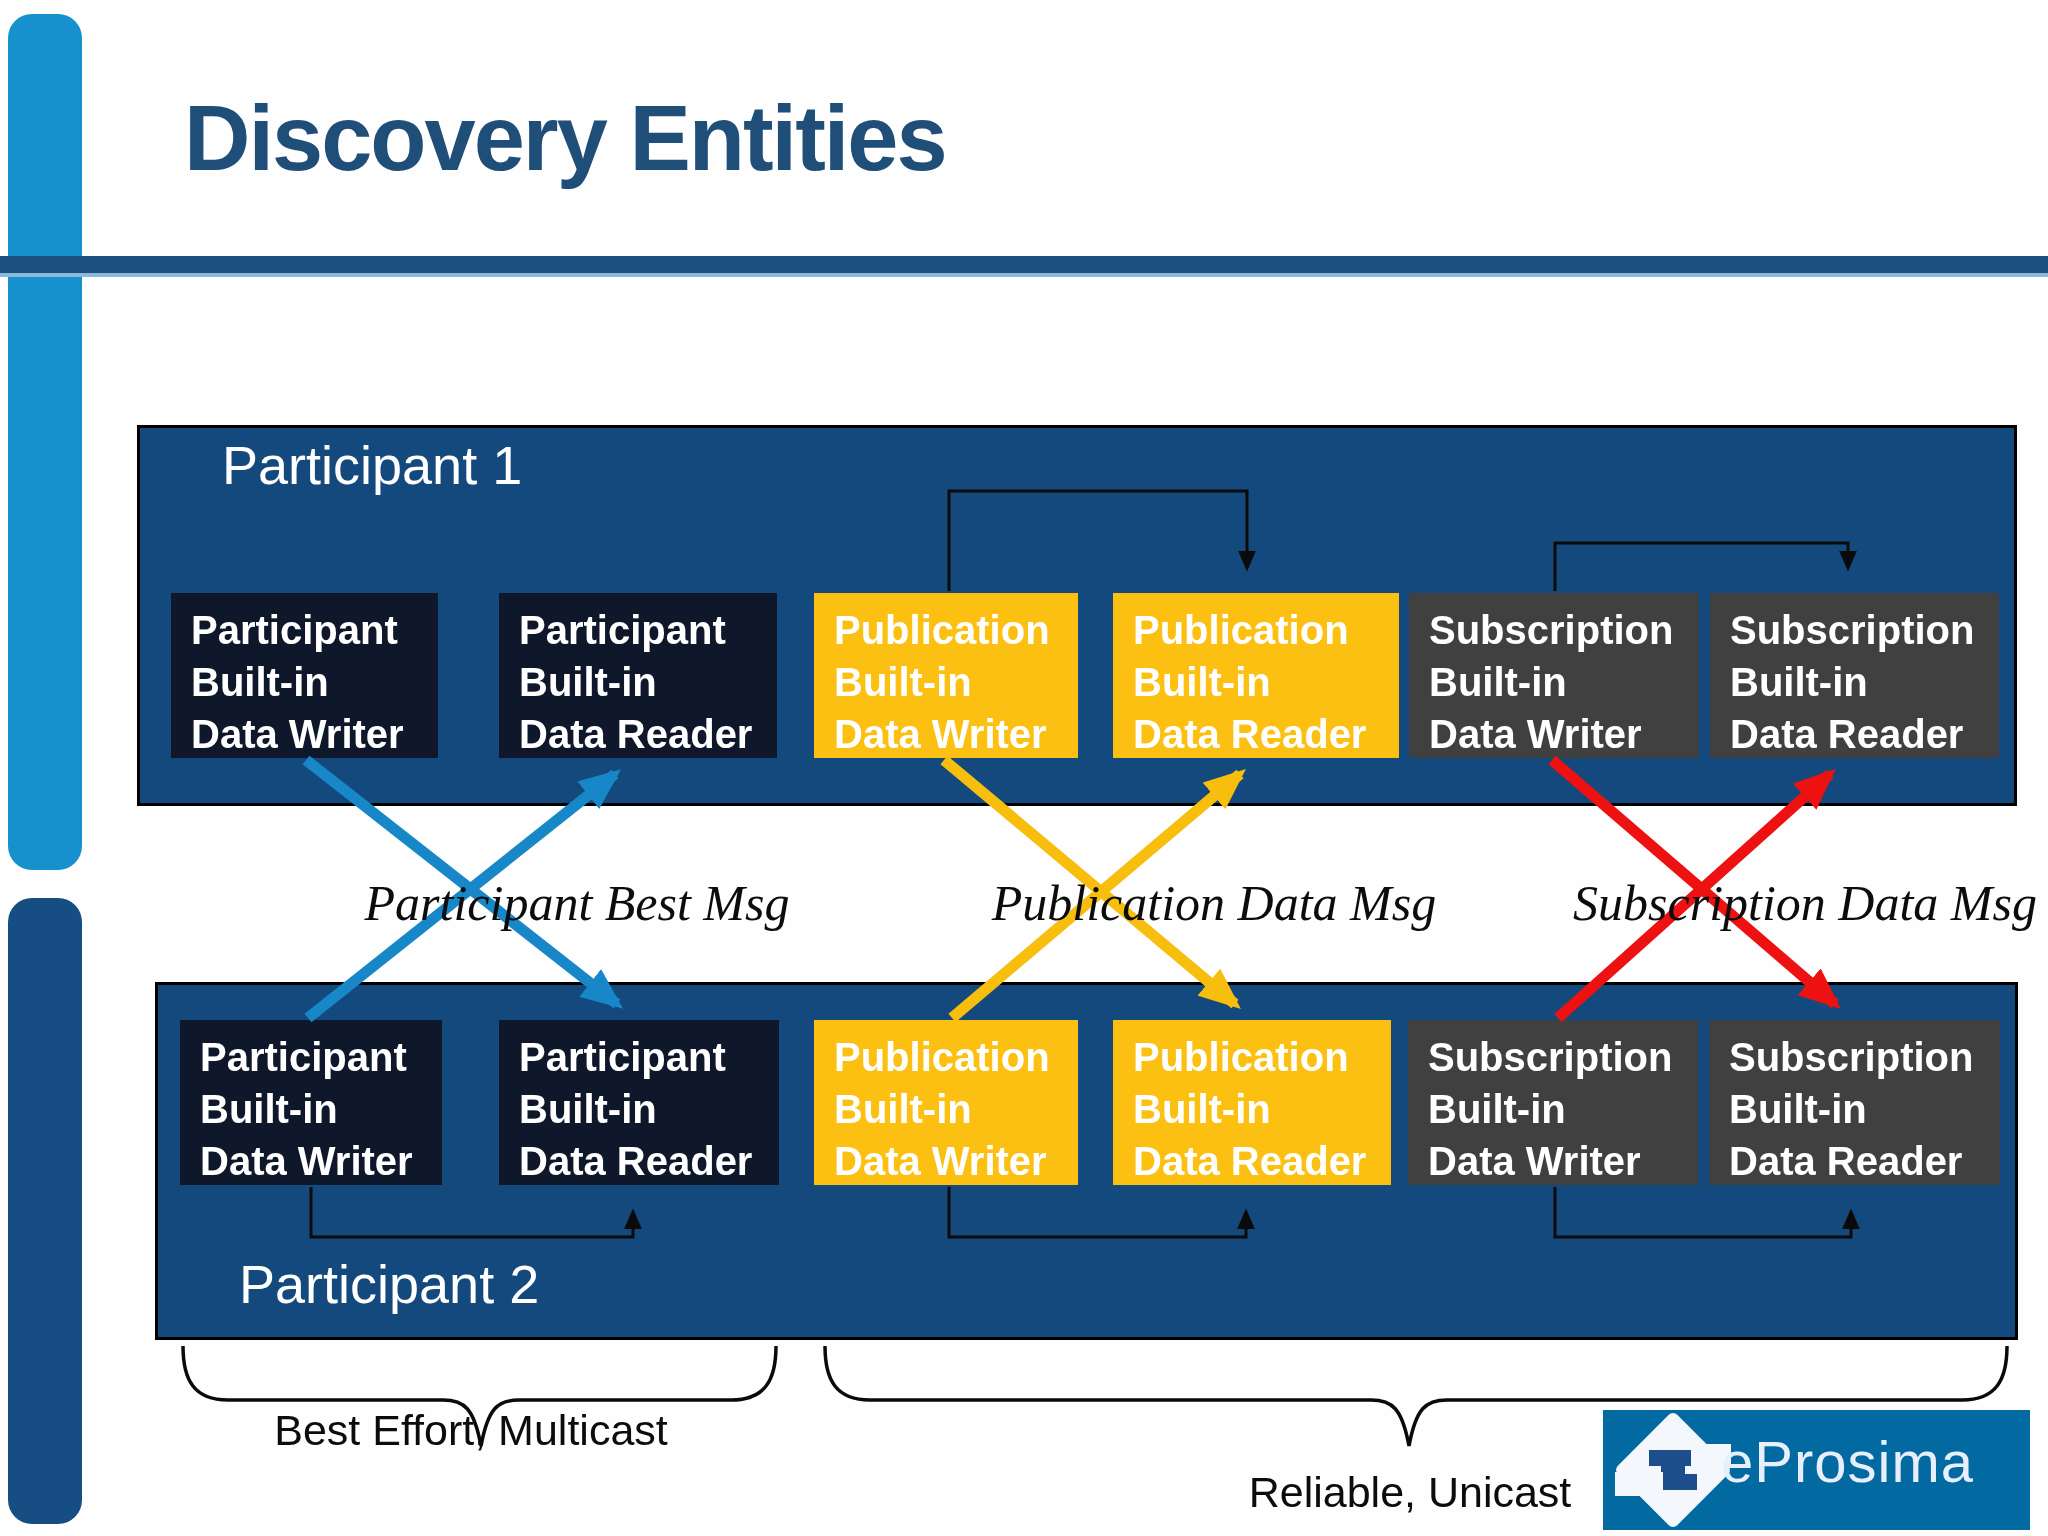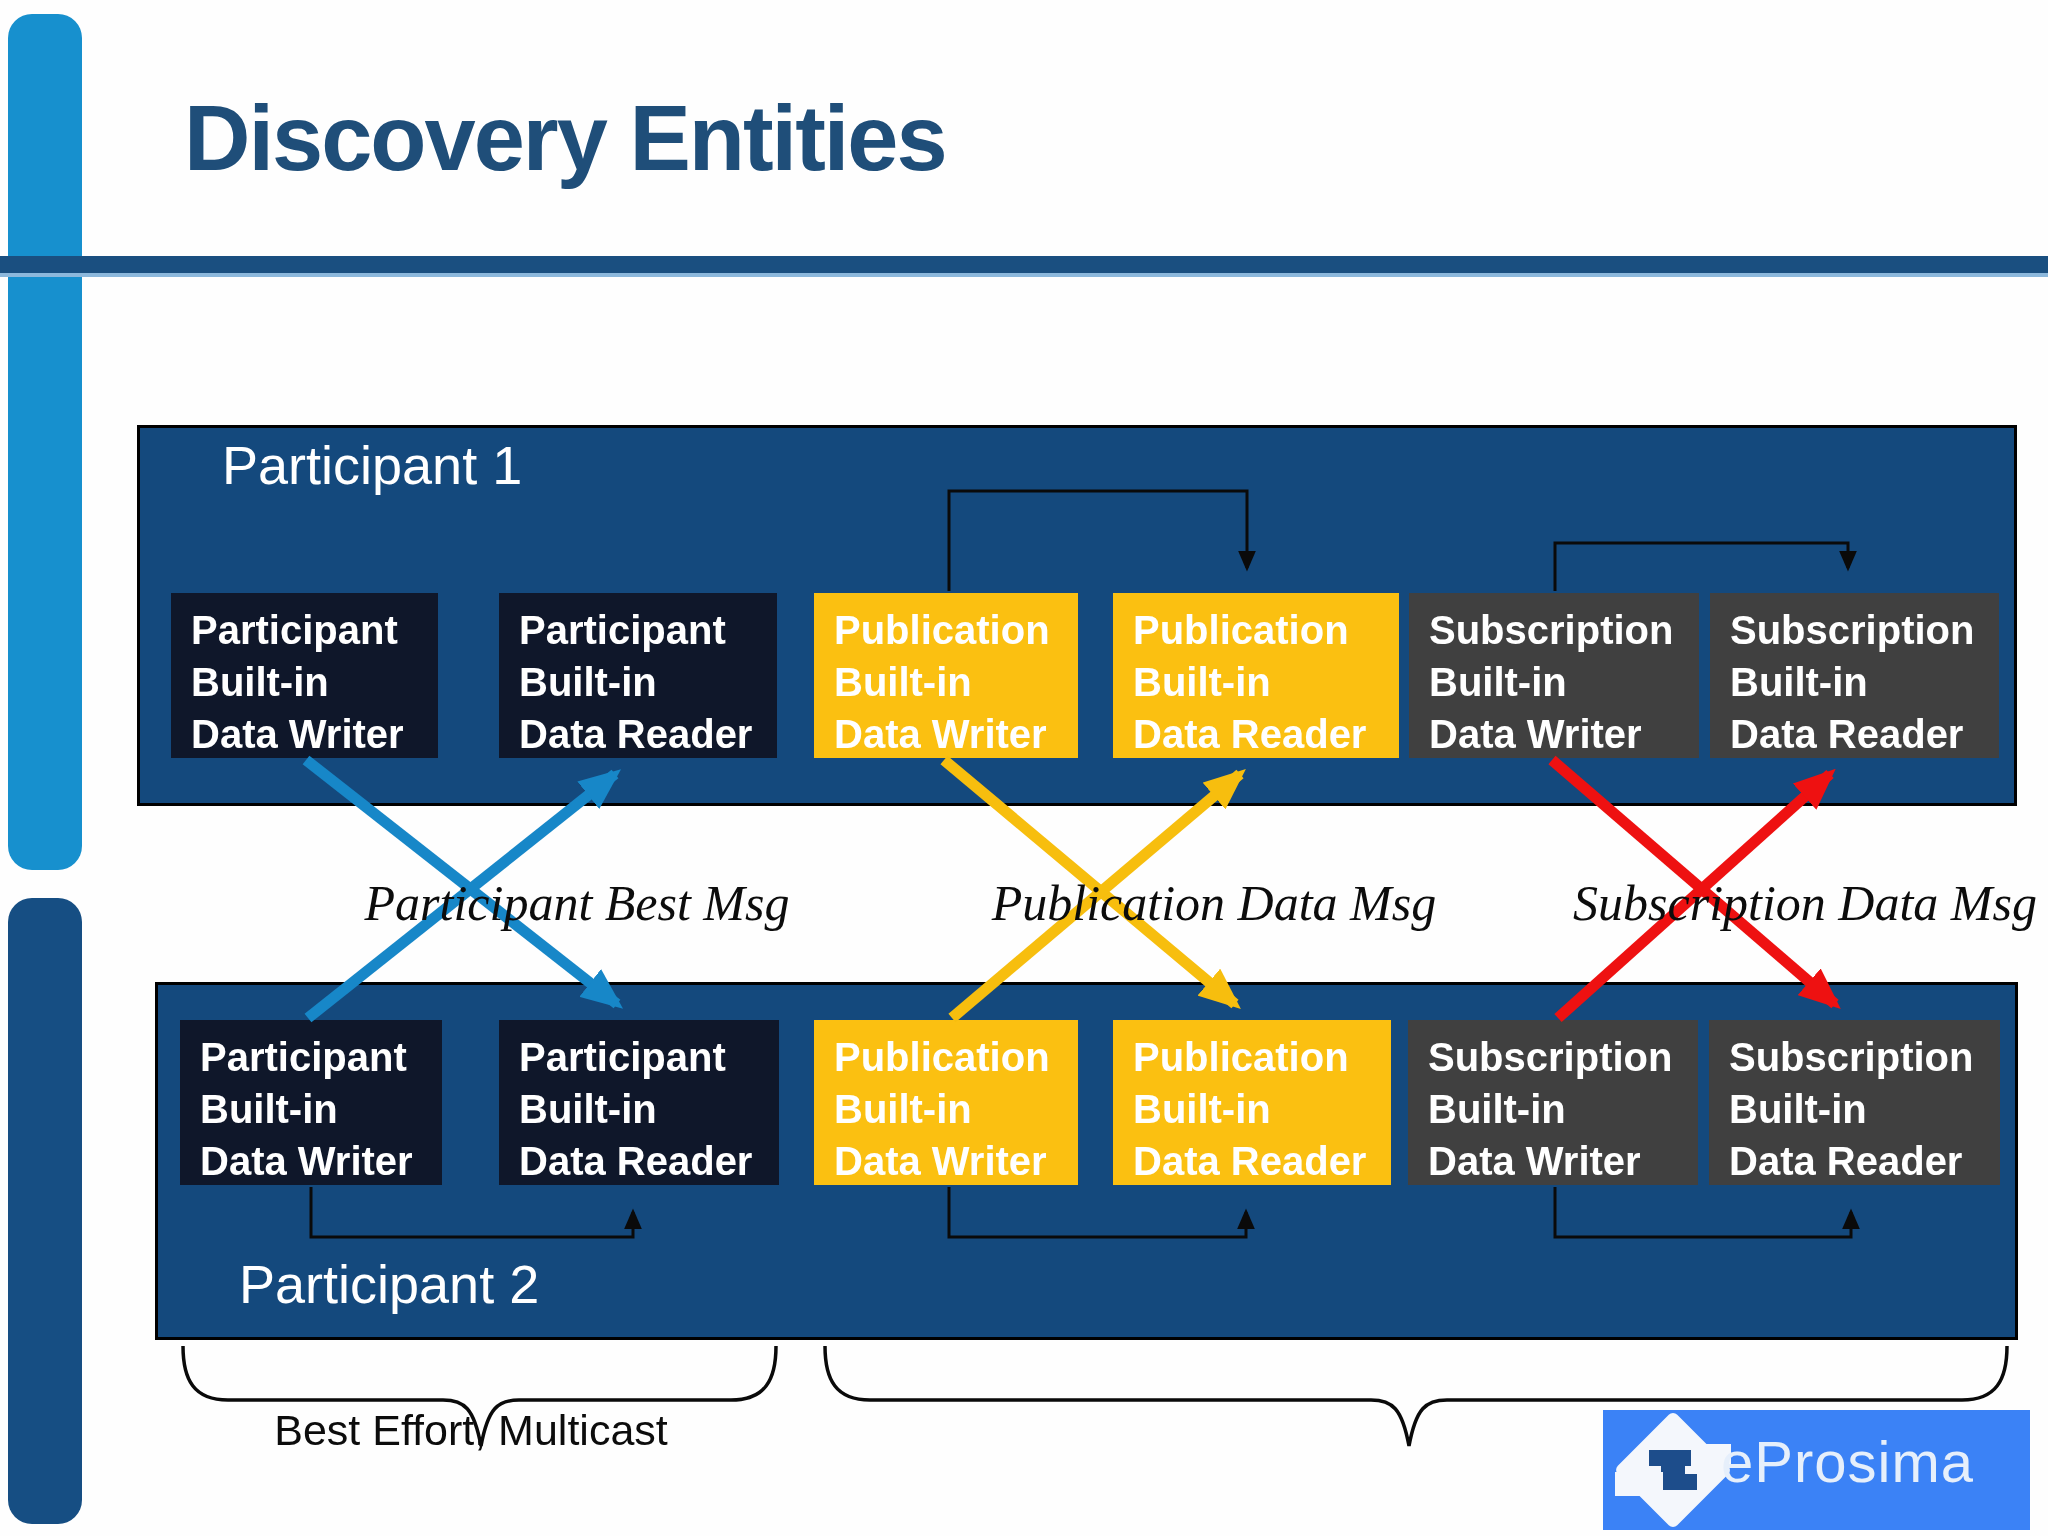--- a/index.html
+++ b/index.html
@@ -35,21 +35,21 @@
   #msg-participant{left:307px;}
   #msg-publication{left:944px;}
   #msg-subscription{left:1535px;}
   
   .foot{font-size:43px;color:#0c0c0c;width:520px;text-align:center;white-space:nowrap;z-index:12;}
   #foot-left{left:211px;top:1406px;}
   #foot-right{left:1150px;top:1468px;}
   
   #overlay{left:0;top:0;width:2048px;height:1536px;z-index:10;pointer-events:none;}
   
-  #logo{left:1603px;top:1410px;width:427px;height:120px;background:#3b82f6;z-index:5;}
+  #logo{left:1603px;top:1410px;width:427px;height:120px;background:#0369a1;z-index:5;}
   #logo-text{position:absolute;left:118px;top:18px;font-size:58px;color:#E6EFFB;
              letter-spacing:1px;white-space:nowrap;}
 </style>
 </head>
 <body>
 
 <div id="slide">
 
   <div id="bar-light" class="abs"></div>
   <div id="bar-dark" class="abs"></div>
@@ -123,20 +123,21 @@
     <span>Subscription</span>
     <span>Built-in</span>
     <span>Data Reader</span>
   </div>
 
   <div id="msg-participant" class="abs msg">Participant Best Msg</div>
   <div id="msg-publication" class="abs msg">Publication Data Msg</div>
   <div id="msg-subscription" class="abs msg">Subscription Data Msg</div>
 
   <div id="foot-left" class="abs foot">Best Effort, Multicast</div>
+  <div id="foot-right" class="abs foot">Reliable, Unicast</div>
 
   <div id="logo" class="abs">
     <svg width="130" height="120" viewBox="0 0 130 120">
       <g>
         <rect x="28" y="18" width="84" height="84" rx="6" transform="rotate(45 70 60)" fill="#F4F7FC"></rect>
         <path d="M46,40 L88,40 L88,56 L58,56 L58,64 L94,64 L94,80 L50,80 L50,64 L82,64 L82,56 L46,56 Z" fill="#1D4D8B"></path>
         <rect x="12" y="62" width="48" height="24" fill="#F4F7FC"></rect>
         <rect x="92" y="34" width="36" height="24" fill="#F4F7FC"></rect>
       </g>
     </svg>

